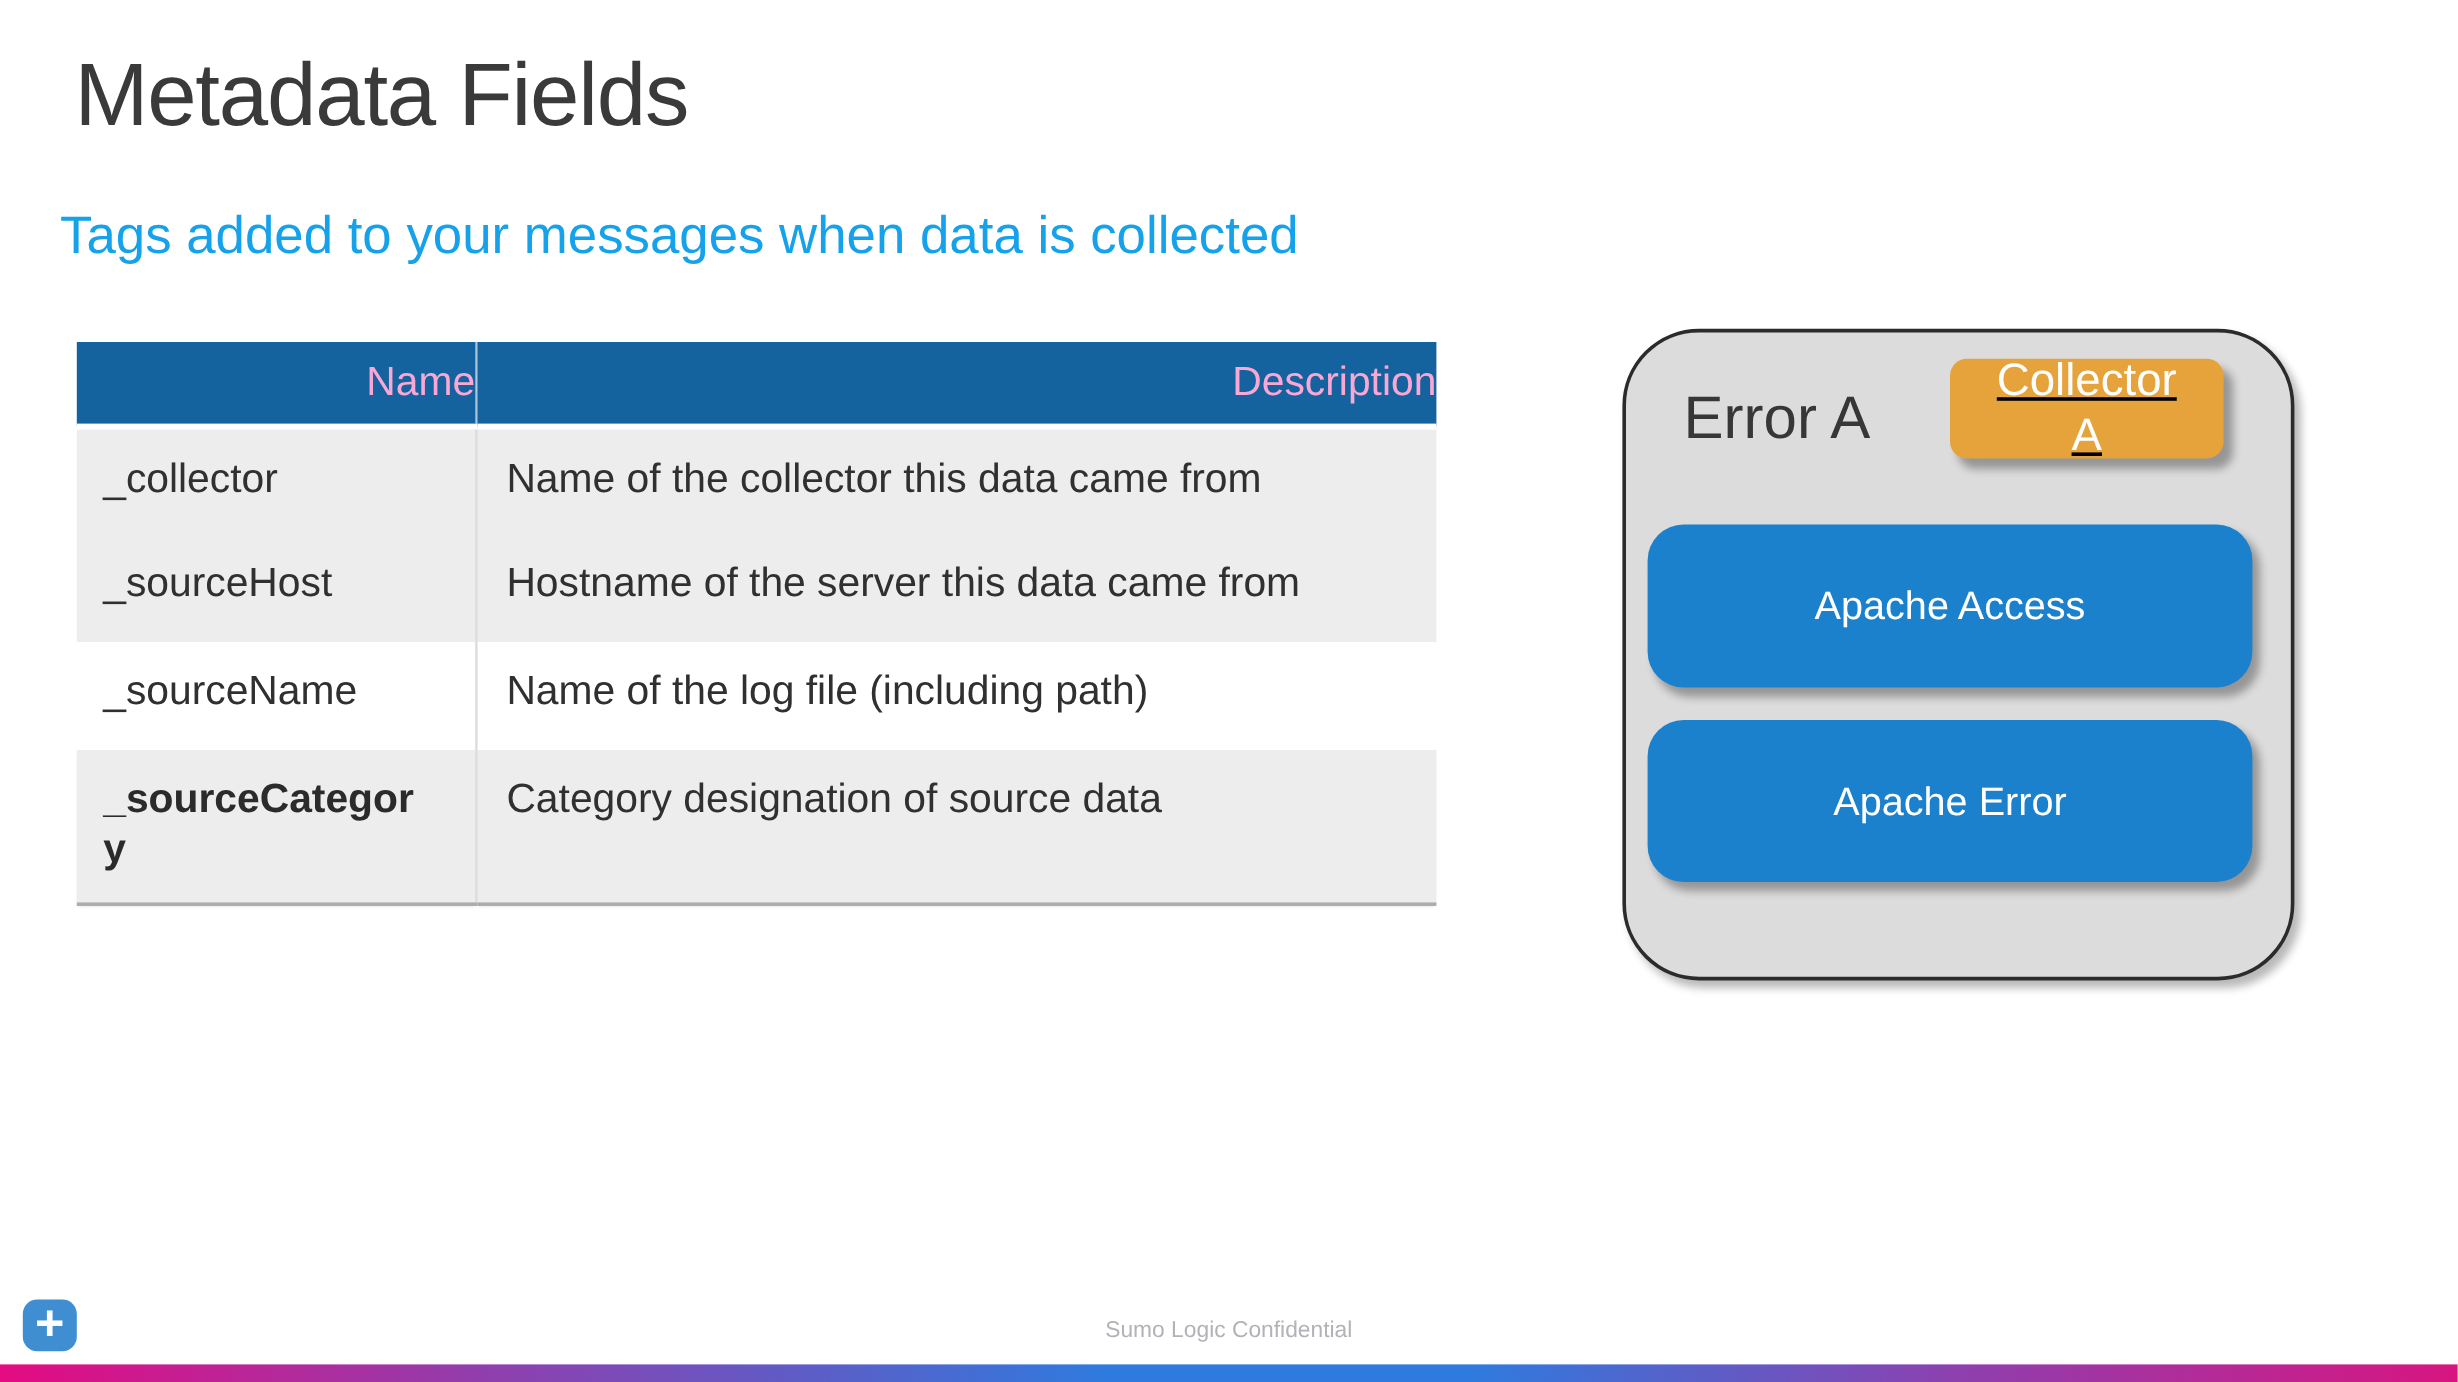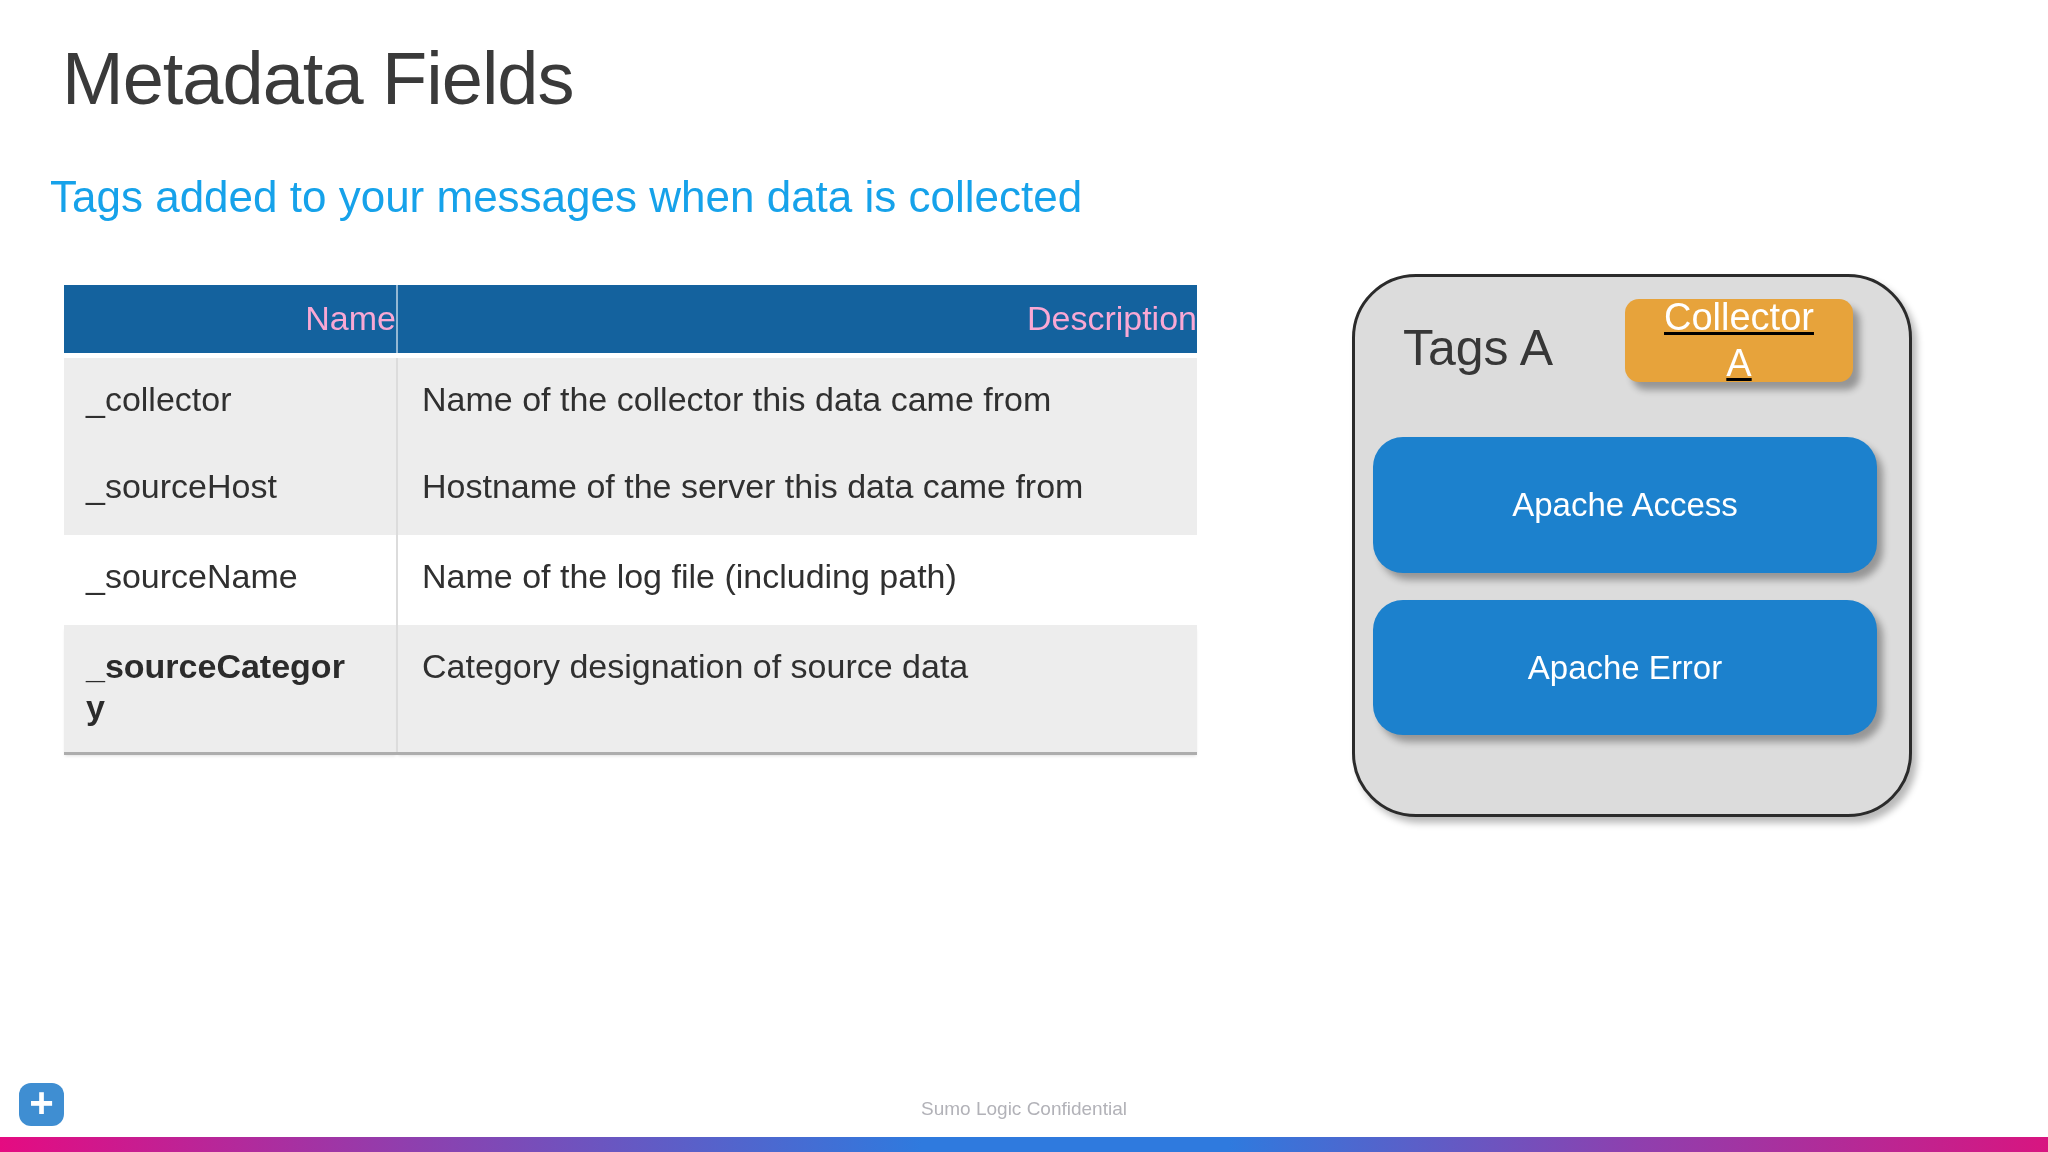--- a/index.html
+++ b/index.html
@@ -158,21 +158,21 @@
         <td class="desc">Name of the log file (including path)</td>
       </tr>
       <tr class="odd last">
         <td class="name bold">_sourceCategory</td>
         <td class="desc">Category designation of source data</td>
       </tr>
     </tbody>
   </table>
 
   <div class="host-box">
-    <div class="host-label">Tags A</div>
+    <div class="host-label">Error A</div>
     <div class="collector-box">
       <div class="lbl">Collector A</div>
     </div>
     <div class="source-box source-access">Apache Access</div>
     <div class="source-box source-error">Apache Error</div>
   </div>
 
   <div class="footer-note">Sumo Logic Confidential</div>
 
   <button class="add-btn">

